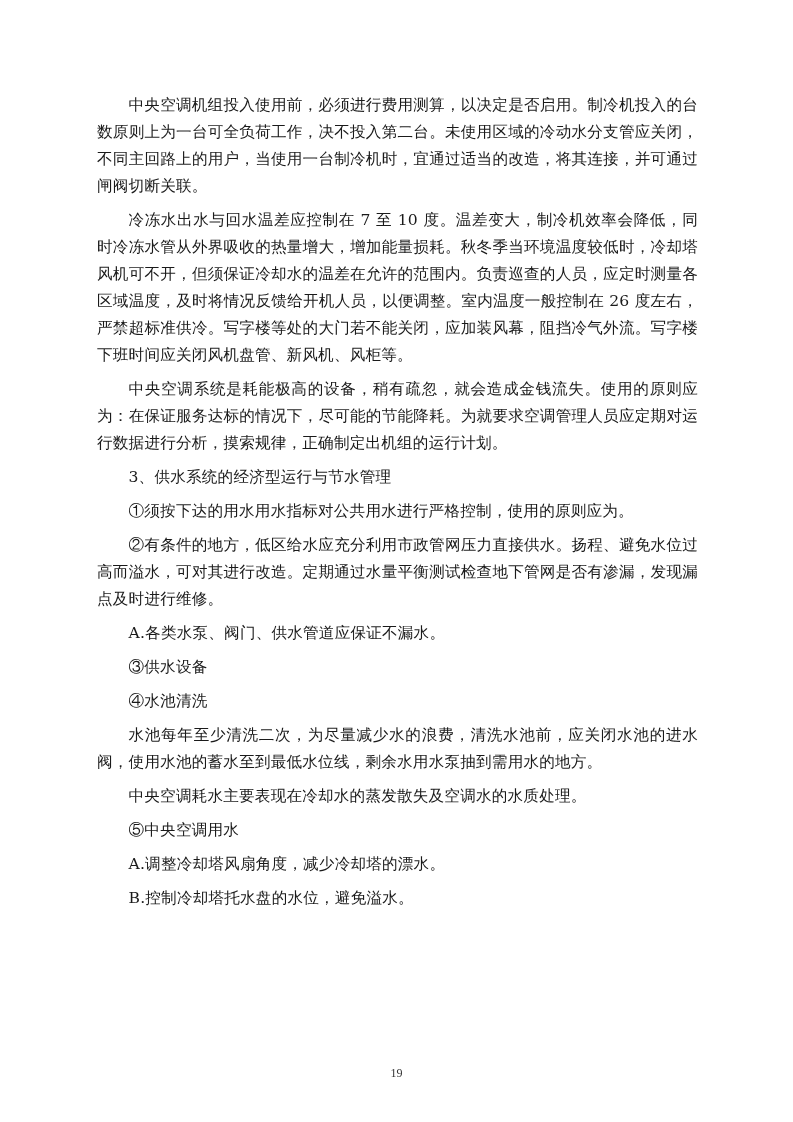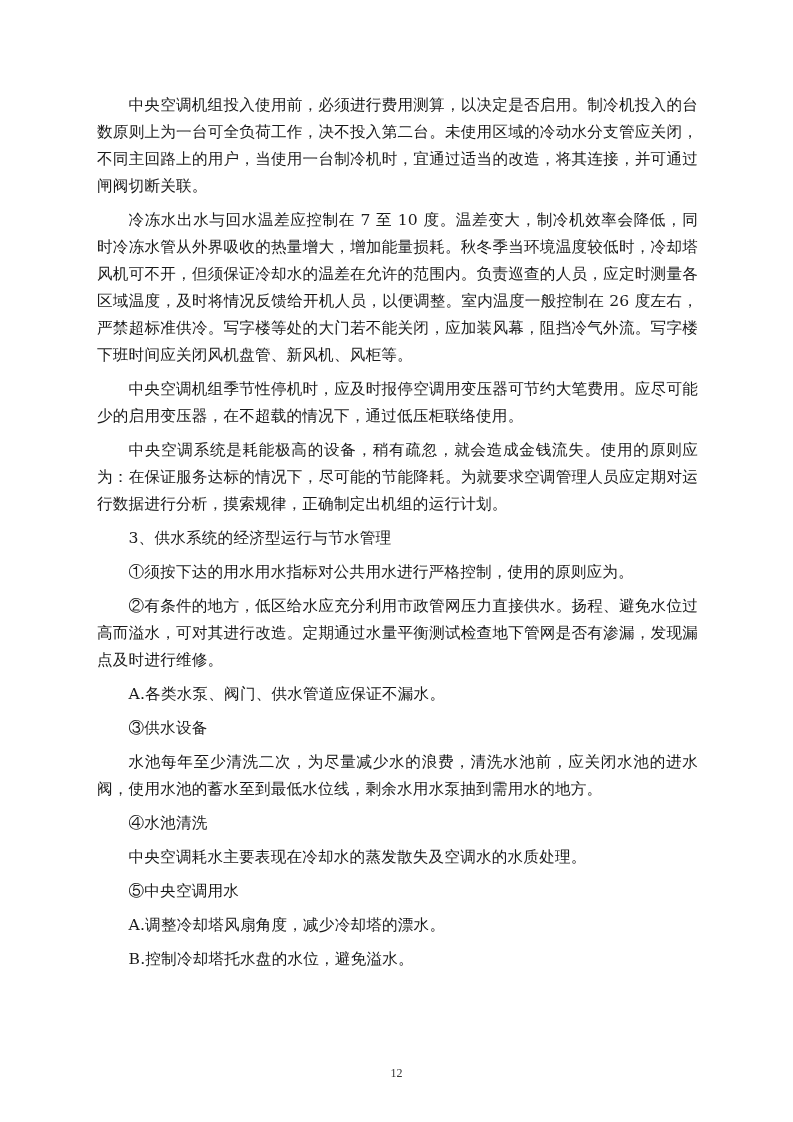--- a/index.html
+++ b/index.html
@@ -20,28 +20,27 @@
     font-family: "Liberation Serif", serif; font-size: 12px; color: #333;
   }
 </style>
 </head>
 <body>
 
 <div class="page">
   <div class="content">
     <p class="p indent">中央空调机组投入使用前，必须进行费用测算，以决定是否启用。制冷机投入的台数原则上为一台可全负荷工作，决不投入第二台。未使用区域的冷动水分支管应关闭，不同主回路上的用户，当使用一台制冷机时，宜通过适当的改造，将其连接，并可通过闸阀切断关联。</p>
     <p class="p indent">冷冻水出水与回水温差应控制在 7 至 10 度。温差变大，制冷机效率会降低，同时冷冻水管从外界吸收的热量增大，增加能量损耗。秋冬季当环境温度较低时，冷却塔风机可不开，但须保证冷却水的温差在允许的范围内。负责巡查的人员，应定时测量各区域温度，及时将情况反馈给开机人员，以便调整。室内温度一般控制在 26 度左右，严禁超标准供冷。写字楼等处的大门若不能关闭，应加装风幕，阻挡冷气外流。写字楼下班时间应关闭风机盘管、新风机、风柜等。</p>
-    <p class="p indent">中央空调机组季节性停机时，应及时报停空调用变压器可节约大笔费用。应尽可能少的启用变压器，在不超载的情况下，通过低压柜联络使用。</p>
     <p class="p indent">中央空调系统是耗能极高的设备，稍有疏忽，就会造成金钱流失。使用的原则应为：在保证服务达标的情况下，尽可能的节能降耗。为就要求空调管理人员应定期对运行数据进行分析，摸索规律，正确制定出机组的运行计划。</p>
     <p class="p indent">3、供水系统的经济型运行与节水管理</p>
     <p class="p indent">①须按下达的用水用水指标对公共用水进行严格控制，使用的原则应为。</p>
     <p class="p indent">②有条件的地方，低区给水应充分利用市政管网压力直接供水。扬程、避免水位过高而溢水，可对其进行改造。定期通过水量平衡测试检查地下管网是否有渗漏，发现漏点及时进行维修。</p>
     <p class="p indent">A.各类水泵、阀门、供水管道应保证不漏水。</p>
     <p class="p indent">③供水设备</p>
+    <p class="p indent">④水池清洗</p>
     <p class="p indent">水池每年至少清洗二次，为尽量减少水的浪费，清洗水池前，应关闭水池的进水阀，使用水池的蓄水至到最低水位线，剩余水用水泵抽到需用水的地方。</p>
-    <p class="p indent">④水池清洗</p>
     <p class="p indent">中央空调耗水主要表现在冷却水的蒸发散失及空调水的水质处理。</p>
     <p class="p indent">⑤中央空调用水</p>
     <p class="p indent">A.调整冷却塔风扇角度，减少冷却塔的漂水。</p>
     <p class="p indent">B.控制冷却塔托水盘的水位，避免溢水。</p>
   </div>
-  <div class="page-num">12</div>
+  <div class="page-num">19</div>
 </div>
 
 </body></html>

